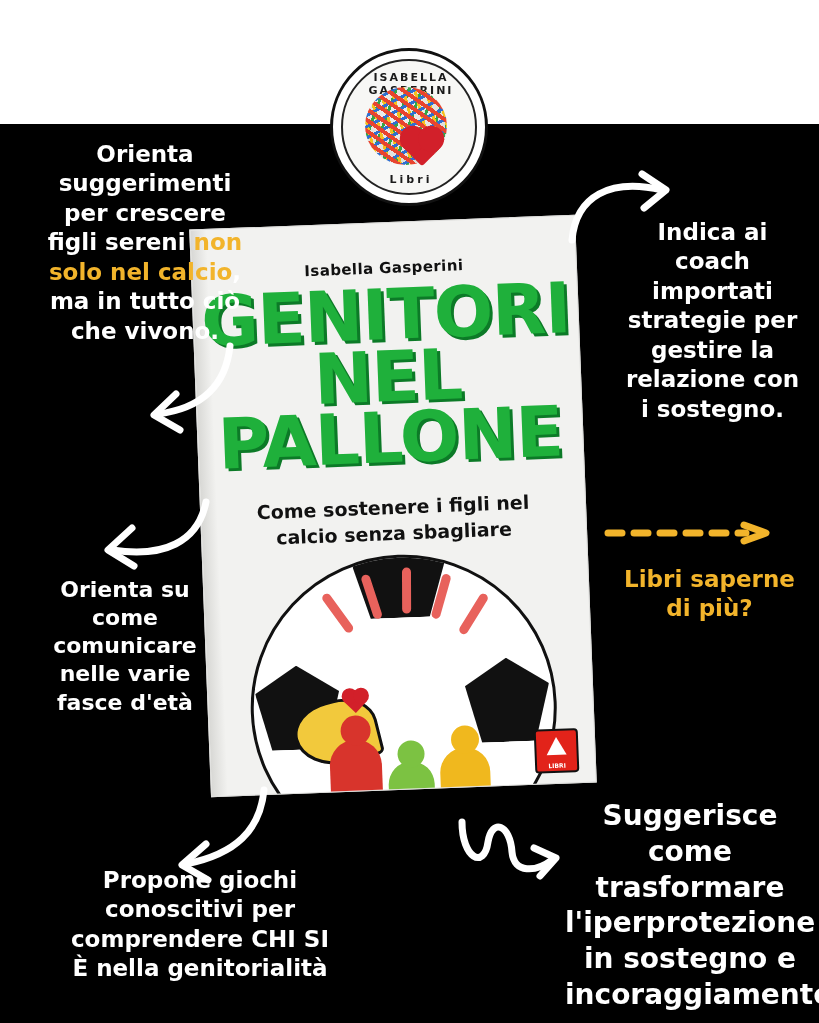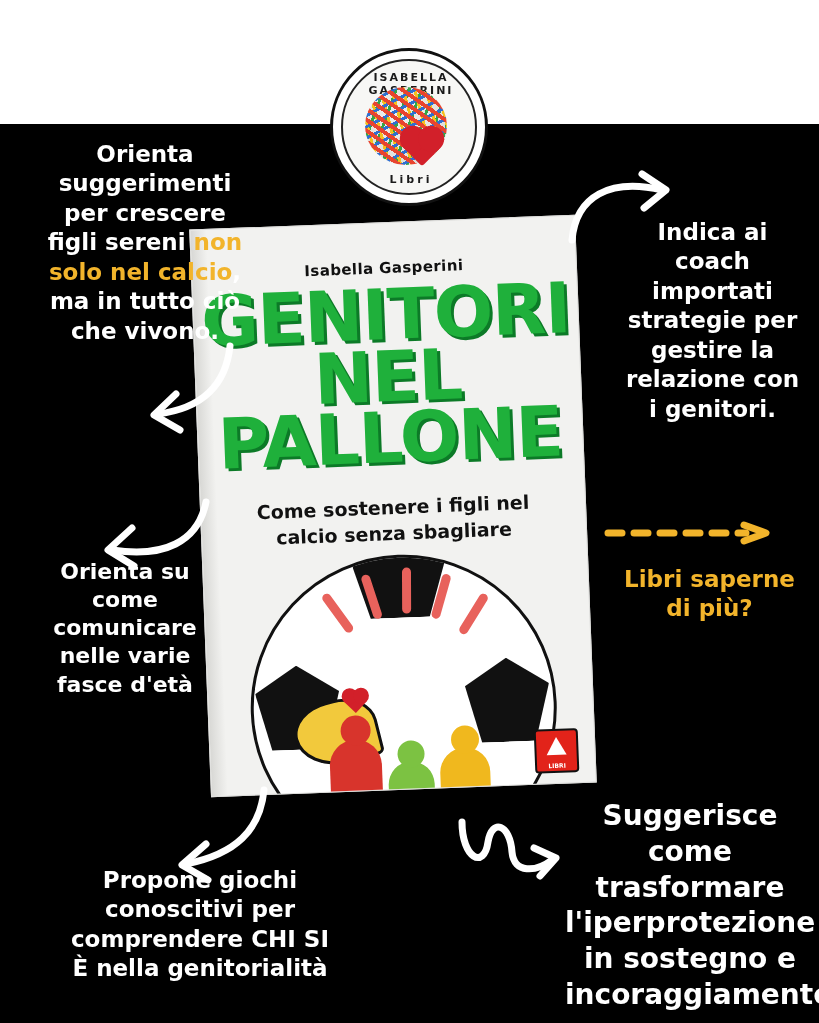--- a/index.html
+++ b/index.html
@@ -265,21 +265,21 @@
     font-family: "DejaVu Sans", sans-serif;
     font-weight: bold;
     line-height: 1.28;
     color: #ffffff;
     z-index: 5;
   }
   .note .hl { color: #f2b42b; }
 
   .note-tl  { left: 40px;  top: 140px; width: 210px; font-size: 23px; text-align: center; }
   .note-tr  { left: 620px; top: 218px; width: 185px; font-size: 23px; text-align: center; }
-  .note-ml  { left: 30px;  top: 558px; width: 190px; font-size: 22px; text-align: center; }
+  .note-ml  { left: 30px;  top: 576px; width: 190px; font-size: 22px; text-align: center; }
   .note-mr  { left: 612px; top: 565px; width: 195px; font-size: 23px; text-align: center; color: #f2b42b; }
   .note-bl  { left: 70px;  top: 866px; width: 260px; font-size: 23px; text-align: center; }
   .note-br  { left: 565px; top: 798px; width: 250px; font-size: 28px; text-align: center; }
 
   .arrow { position: absolute; z-index: 5; }
   .dashed-arrow {
     position: absolute;
     left: 606px; top: 524px;
     width: 164px; height: 16px;
     z-index: 5;
@@ -338,21 +338,21 @@
   </div>
 
   <div class="publisher">
     <div class="pen"></div>
     <div class="pname">LIBRI</div>
   </div>
 </div>
 
 <div class="note note-tl"><span>Orienta suggerimenti per crescere figli sereni </span><span class="hl">non solo nel calcio</span><span>, ma in tutto ciò che vivono.</span></div>
 
-<div class="note note-tr">Indica ai coach importati strategie per gestire la relazione con i genitori.</div>
+<div class="note note-tr">Indica ai coach importati strategie per gestire la relazione con i sostegno.</div>
 
 <div class="note note-ml">Orienta su come comunicare nelle varie fasce d'età</div>
 
 <div class="note note-mr">Libri saperne di più?</div>
 
 <div class="note note-bl">Propone giochi conoscitivi per comprendere CHI SI È nella genitorialità</div>
 
 <div class="note note-br">Suggerisce come trasformare l'iperprotezione in sostegno e incoraggiamento.</div>
 
 <svg class="arrow" style="left:118px; top:338px;" width="130" height="110">

